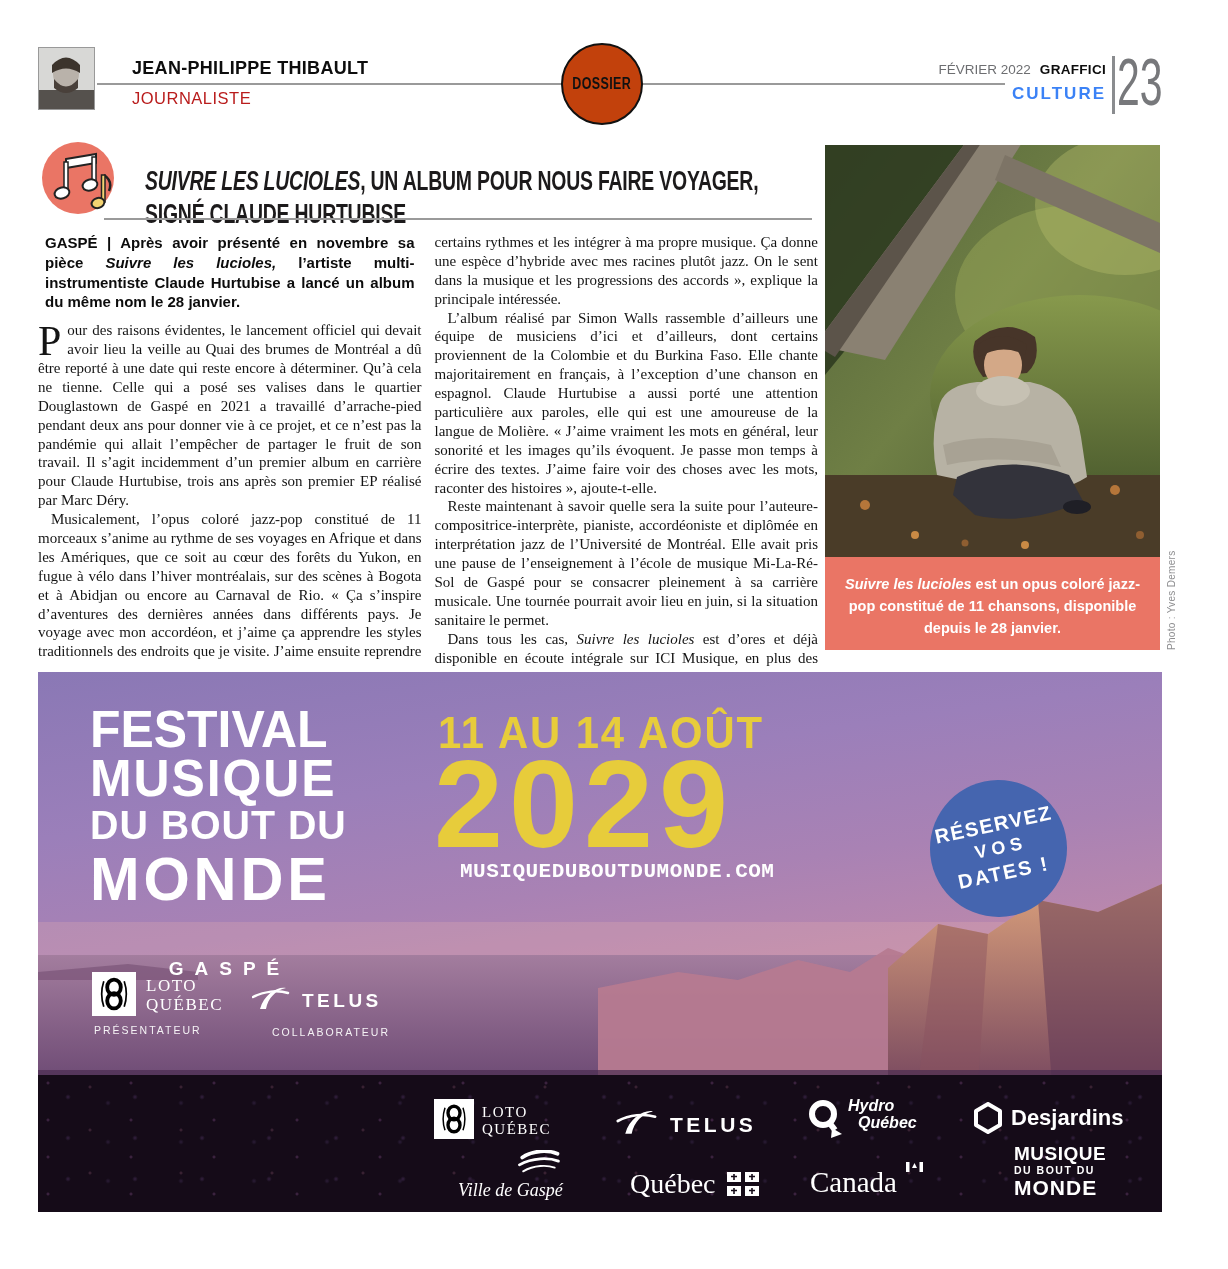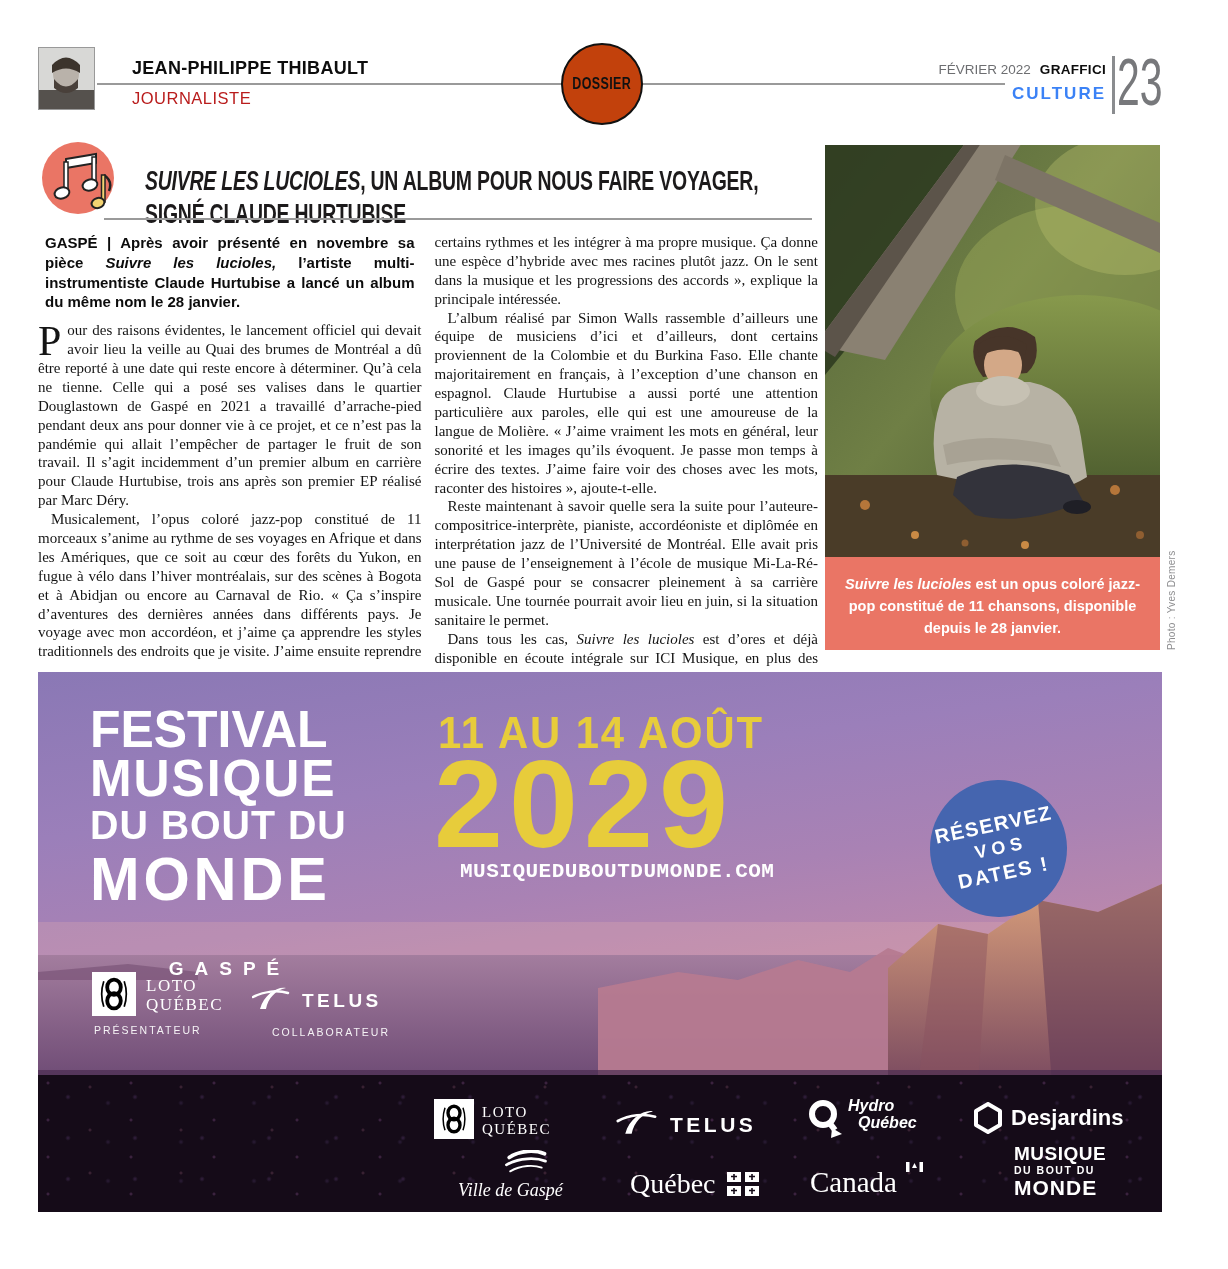--- a/index.html
+++ b/index.html
@@ -293,21 +293,21 @@
       </div>
     </div>
 
     <div class="ad-text" style="left:936px;top:430px;display:flex;gap:9px;align-items:center;">
       <svg width="28" height="32" viewBox="0 0 26 32">
         <polygon points="13,2 25,9 25,23 13,30 1,23 1,9" stroke="#fff" stroke-width="4" fill="none" stroke-linejoin="round"></polygon>
       </svg>
       <span style="font-weight:700;font-size:22px;">Desjardins</span>
     </div>
 
-    <div class="ad-text" style="left:420px;top:478px;text-align:center;">
+    <div class="ad-text" style="left:420px;top:478px;text-align:right;">
       <svg width="50" height="26" viewBox="0 0 50 28" style="margin-left:30px;">
         <path d="M8,8 C20,0 36,0 46,4" stroke="#fff" stroke-width="4" fill="none" stroke-linecap="round"></path>
         <path d="M5,16 C19,8 37,8 47,12" stroke="#fff" stroke-width="3" fill="none" stroke-linecap="round"></path>
         <path d="M9,23 C21,16 35,16 43,19" stroke="#fff" stroke-width="2" fill="none" stroke-linecap="round"></path>
       </svg>
       <div class="script-gaspe">Ville de Gaspé</div>
     </div>
 
     <div class="ad-text" style="left:592px;top:496px;display:flex;gap:10px;align-items:center;">
       <span class="serif-word" style="font-size:28px;">Québec</span>

